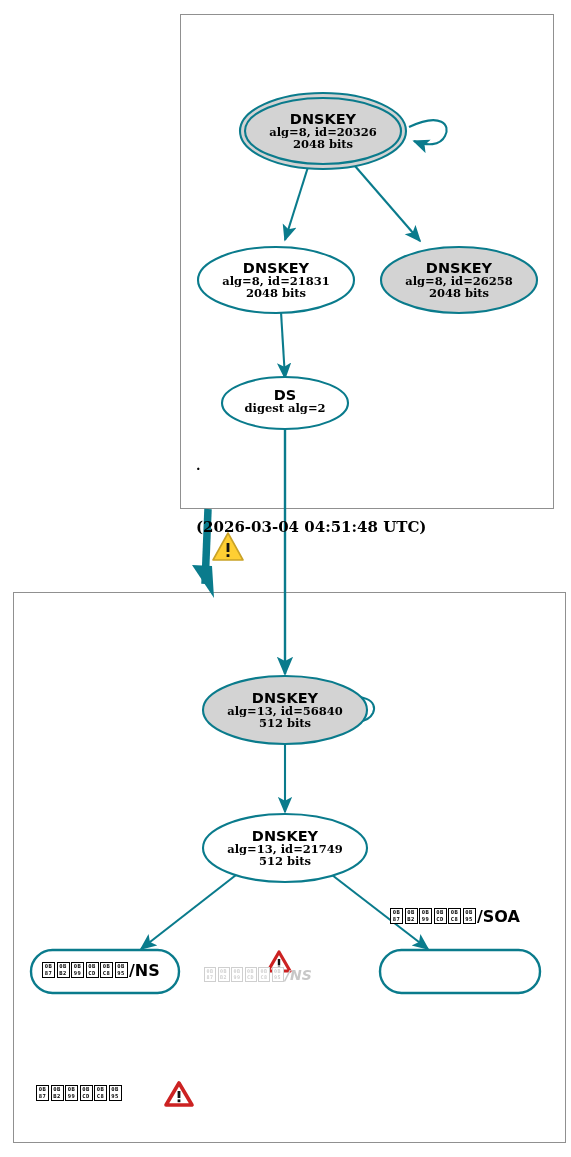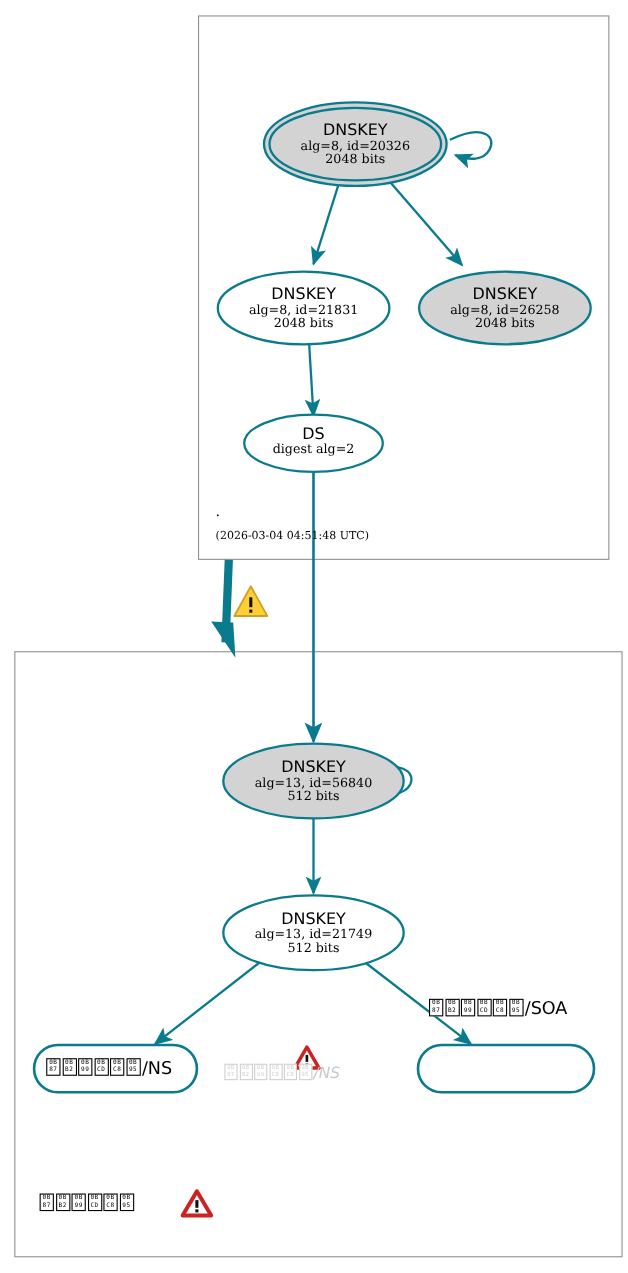--- a/index.html
+++ b/index.html
@@ -1,35 +1,35 @@
 <!DOCTYPE html>
 <html><head>
 <meta charset="utf-8">
 <style>
   html,body{margin:0;padding:0;background:#ffffff;}
   body{width:571px;height:1157px;position:relative;overflow:hidden;
        font-family:"DejaVu Serif",serif;}
-  #stage{position:absolute;left:0;top:0;width:571px;height:1157px;}
+  #stage{position:absolute;left:0;top:0;width:571px;height:1157px;font-weight:bold;}
   svg.layer{position:absolute;left:0;top:0;width:571px;height:1157px;overflow:visible;}
 
   .zonebox{position:absolute;border:1px solid #909090;background:transparent;box-sizing:border-box;}
 
   .nodetext{position:absolute;text-align:center;pointer-events:none;
             line-height:1.02;}
   .nt-title{font-family:"DejaVu Sans",sans-serif;font-size:14.5px;color:#000;}
   .nt-sub{font-family:"DejaVu Serif",serif;font-size:11.5px;color:#000;}
 
   .rrlabel{position:absolute;font-family:"DejaVu Sans",sans-serif;font-size:16px;
            color:#000;white-space:nowrap;}
   .rrlabel-ghost{position:absolute;font-family:"DejaVu Sans",sans-serif;font-size:14px;
            color:#c8c8c8;white-space:nowrap;font-style:italic;}
 
   .zonelabel{position:absolute;font-family:"DejaVu Serif",serif;color:#000;white-space:nowrap;}
   .zl-name{font-size:13px;}
-  .zl-time{font-size:10px;}
+  .zl-time{font-size:15px;margin-top:36px;}
 
   .tofu{display:inline-block;border:1px solid #000;width:11px;height:14px;
         vertical-align:-2px;margin-right:1.5px;position:relative;background:#fff;
         font-family:"DejaVu Sans Mono",monospace;}
   .tofu i{position:absolute;left:0;right:0;font-style:normal;font-size:5.5px;
           line-height:6.5px;text-align:center;letter-spacing:0.5px;color:#000;}
   .tofu i.hi{top:0px;}
   .tofu i.lo{top:6.5px;}
   .ghost .tofu{border-color:#cfcfcf;background:#fff;}
   .ghost .tofu i{color:#cfcfcf;}

